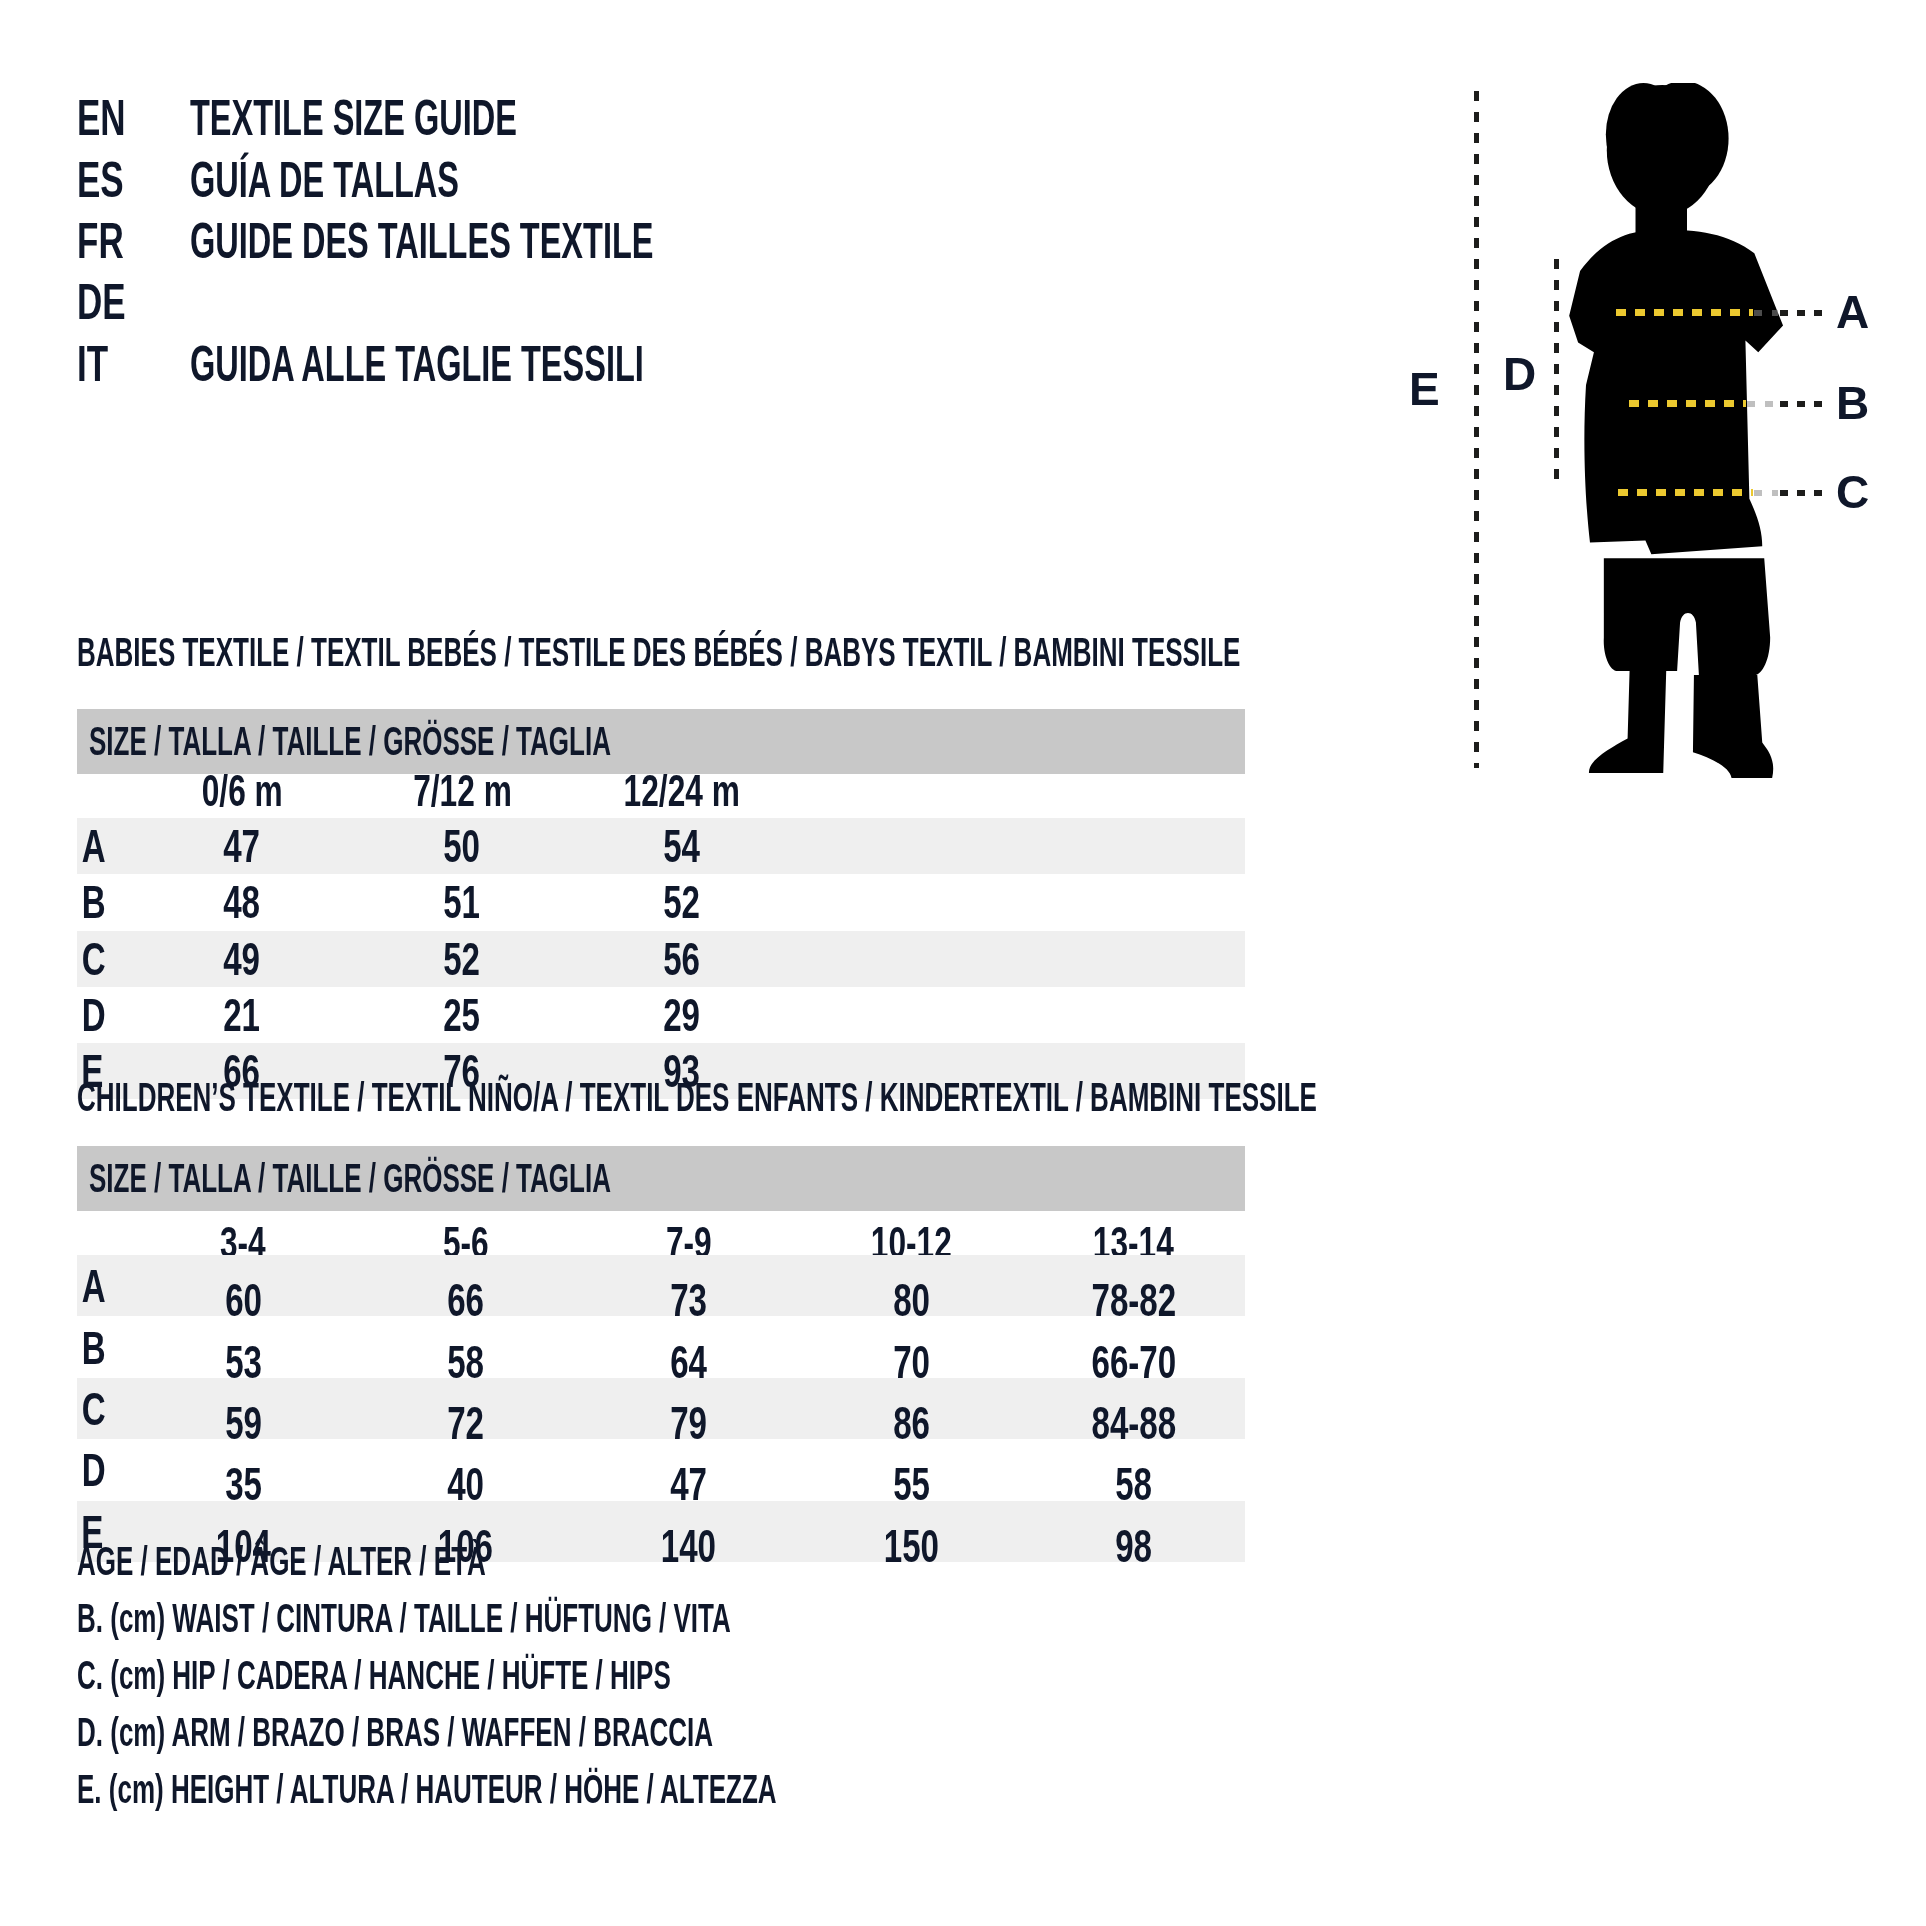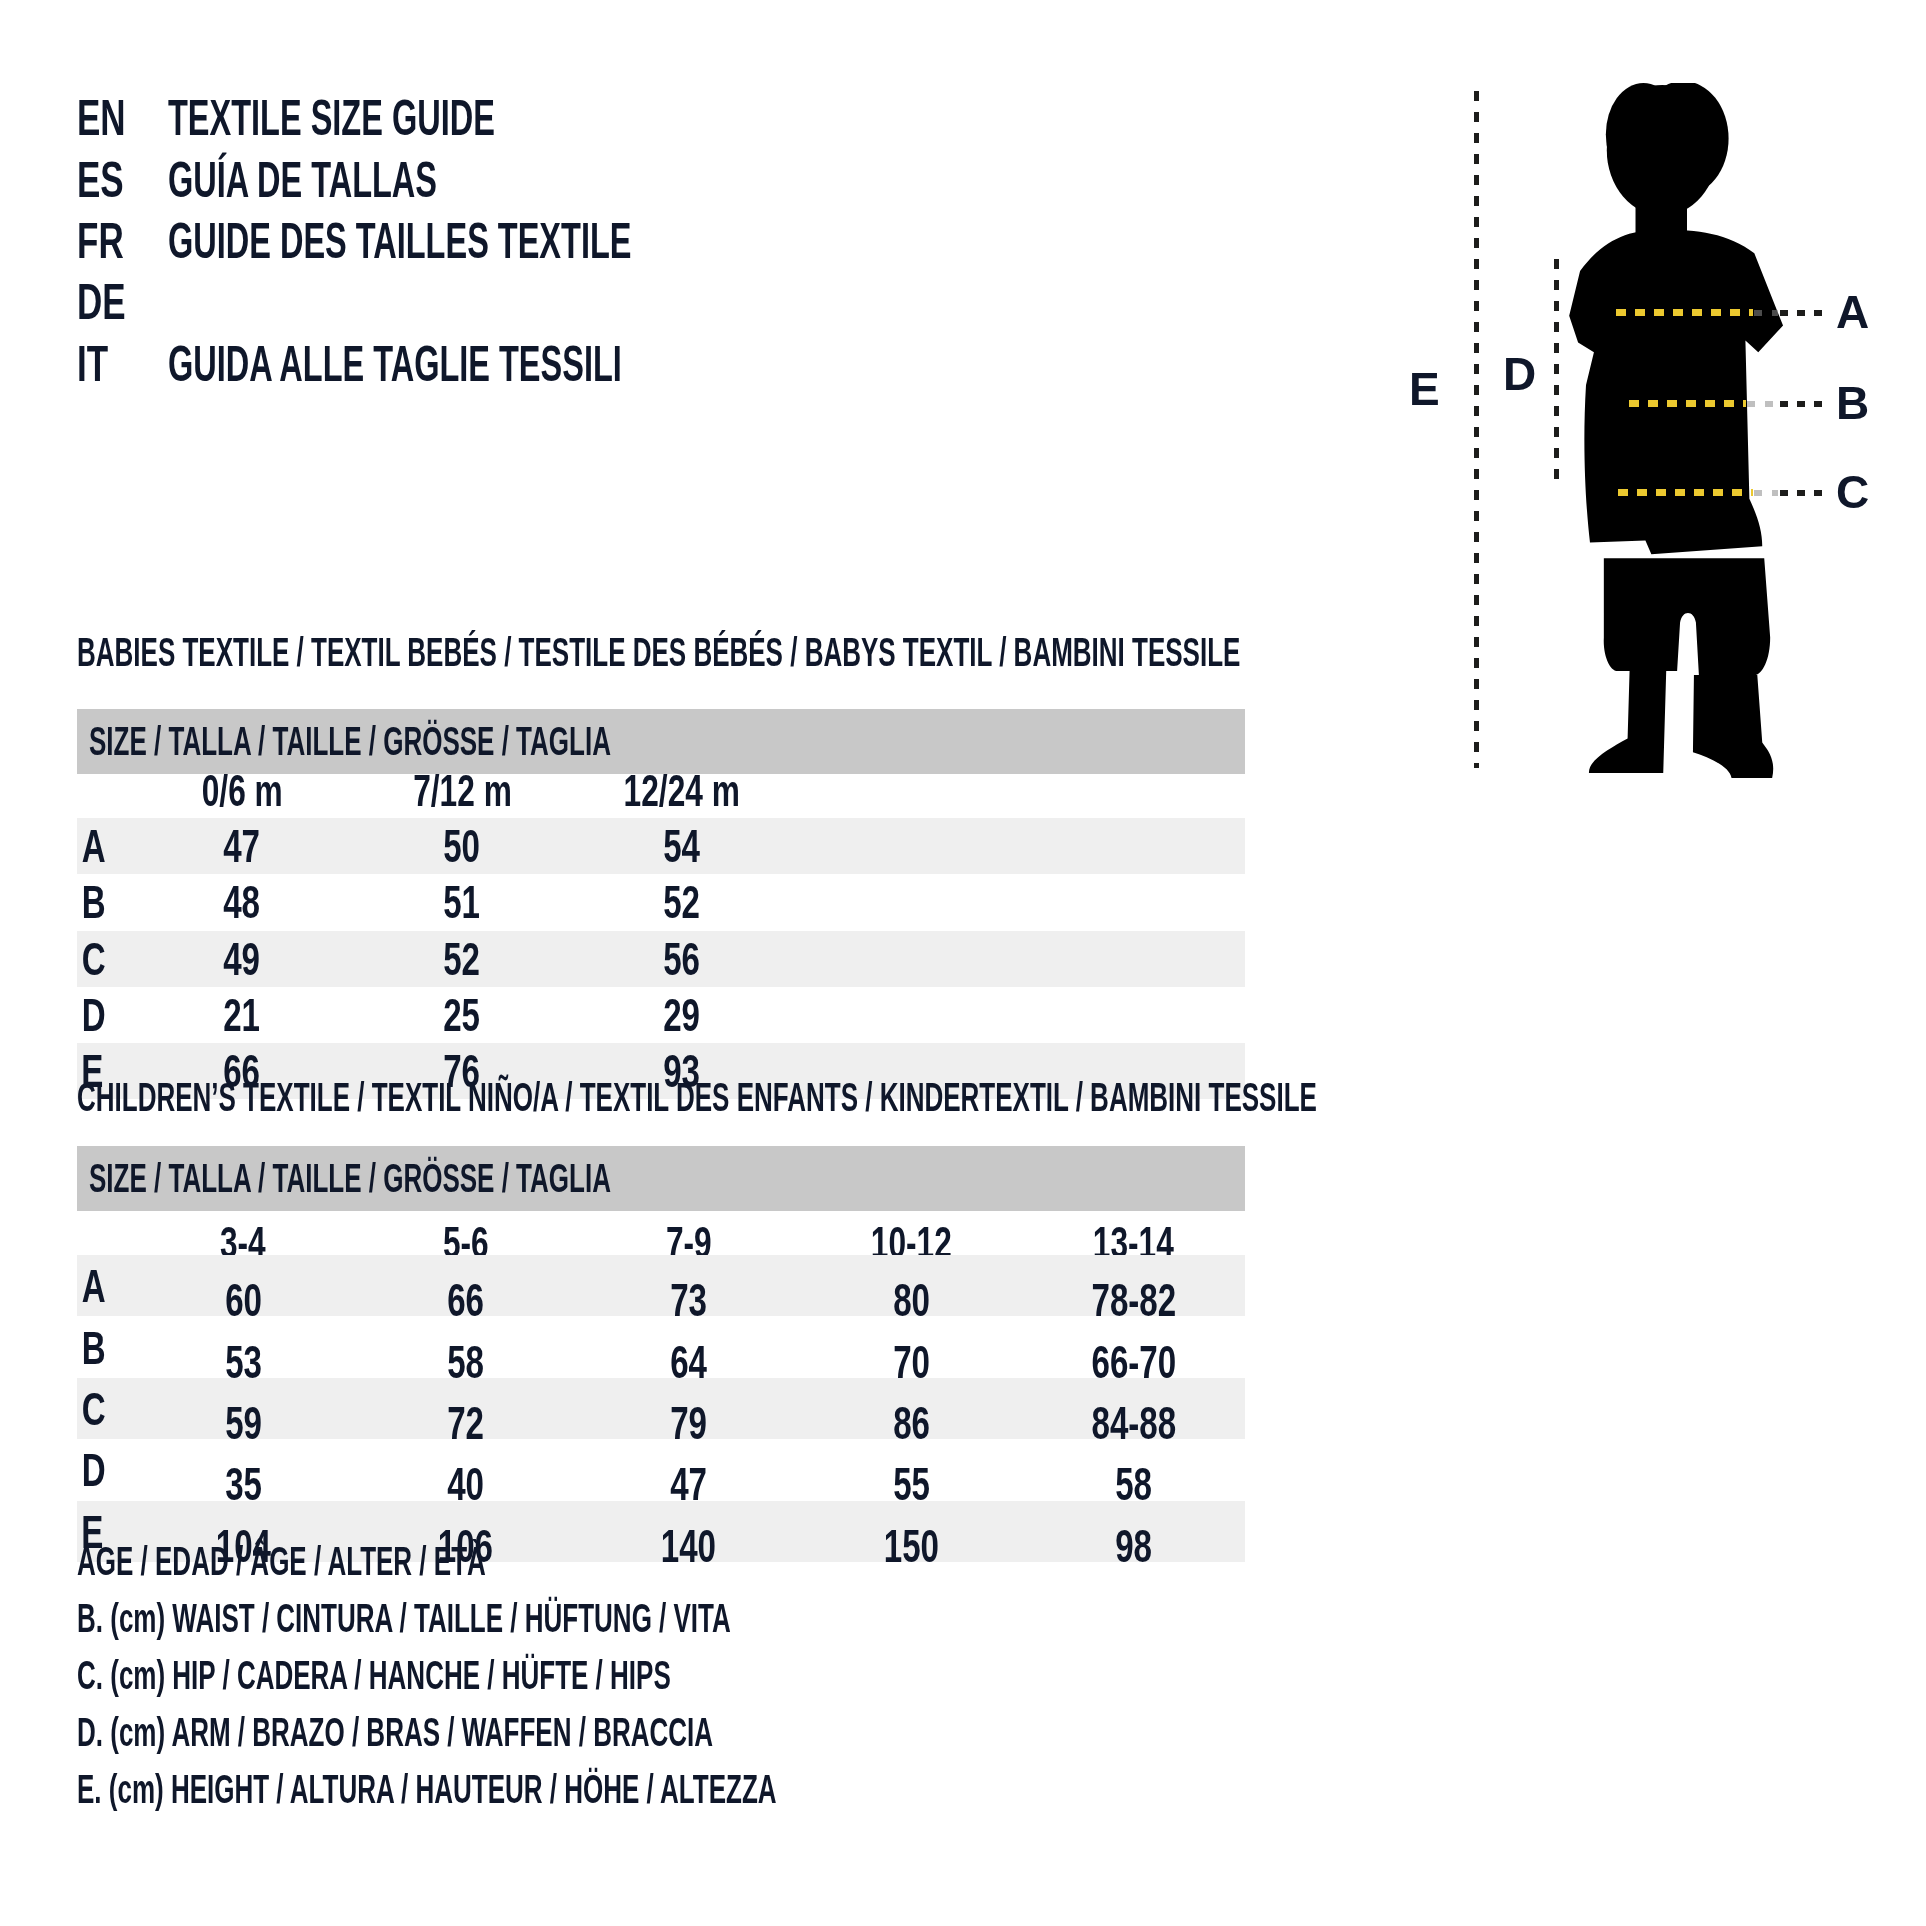--- a/index.html
+++ b/index.html
@@ -10,21 +10,21 @@
   }
   .abs { position:absolute; }
   
   .cond { display:inline-block; transform:scaleX(0.65); transform-origin:0 50%; white-space:nowrap; }
   .condC { display:inline-block; transform:scaleX(0.72); transform-origin:50% 50%; white-space:nowrap; }
 
   
   .lang-row { position:absolute; left:77px; height:61px; display:flex; align-items:center; }
   .lang-code { width:91px; font-size:50px; font-weight:700; }
   .lang-code .cond { transform:scaleX(0.7); }
-  .lang-title { font-size:50px; font-weight:700; }
+  .lang-title { font-size:50px; font-weight:700;margin-left:22px; }
 
   
   .sec-title { position:absolute; left:77px; font-size:40px; font-weight:700; }
 
   
   .size-bar { position:absolute; left:77px; width:1168px; height:65px; background:#c8c8c8;
               display:flex; align-items:center; padding-left:12px; box-sizing:border-box;
               font-size:40px; font-weight:700; }
 
   

